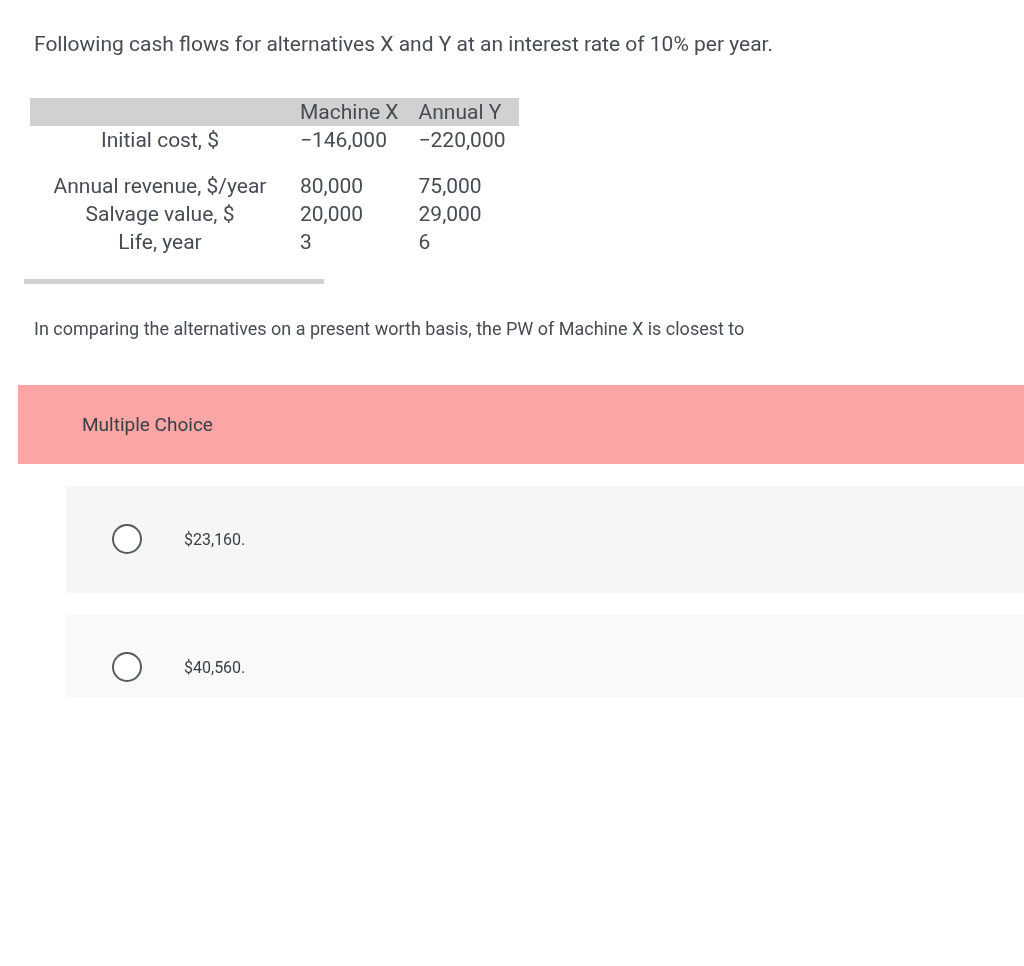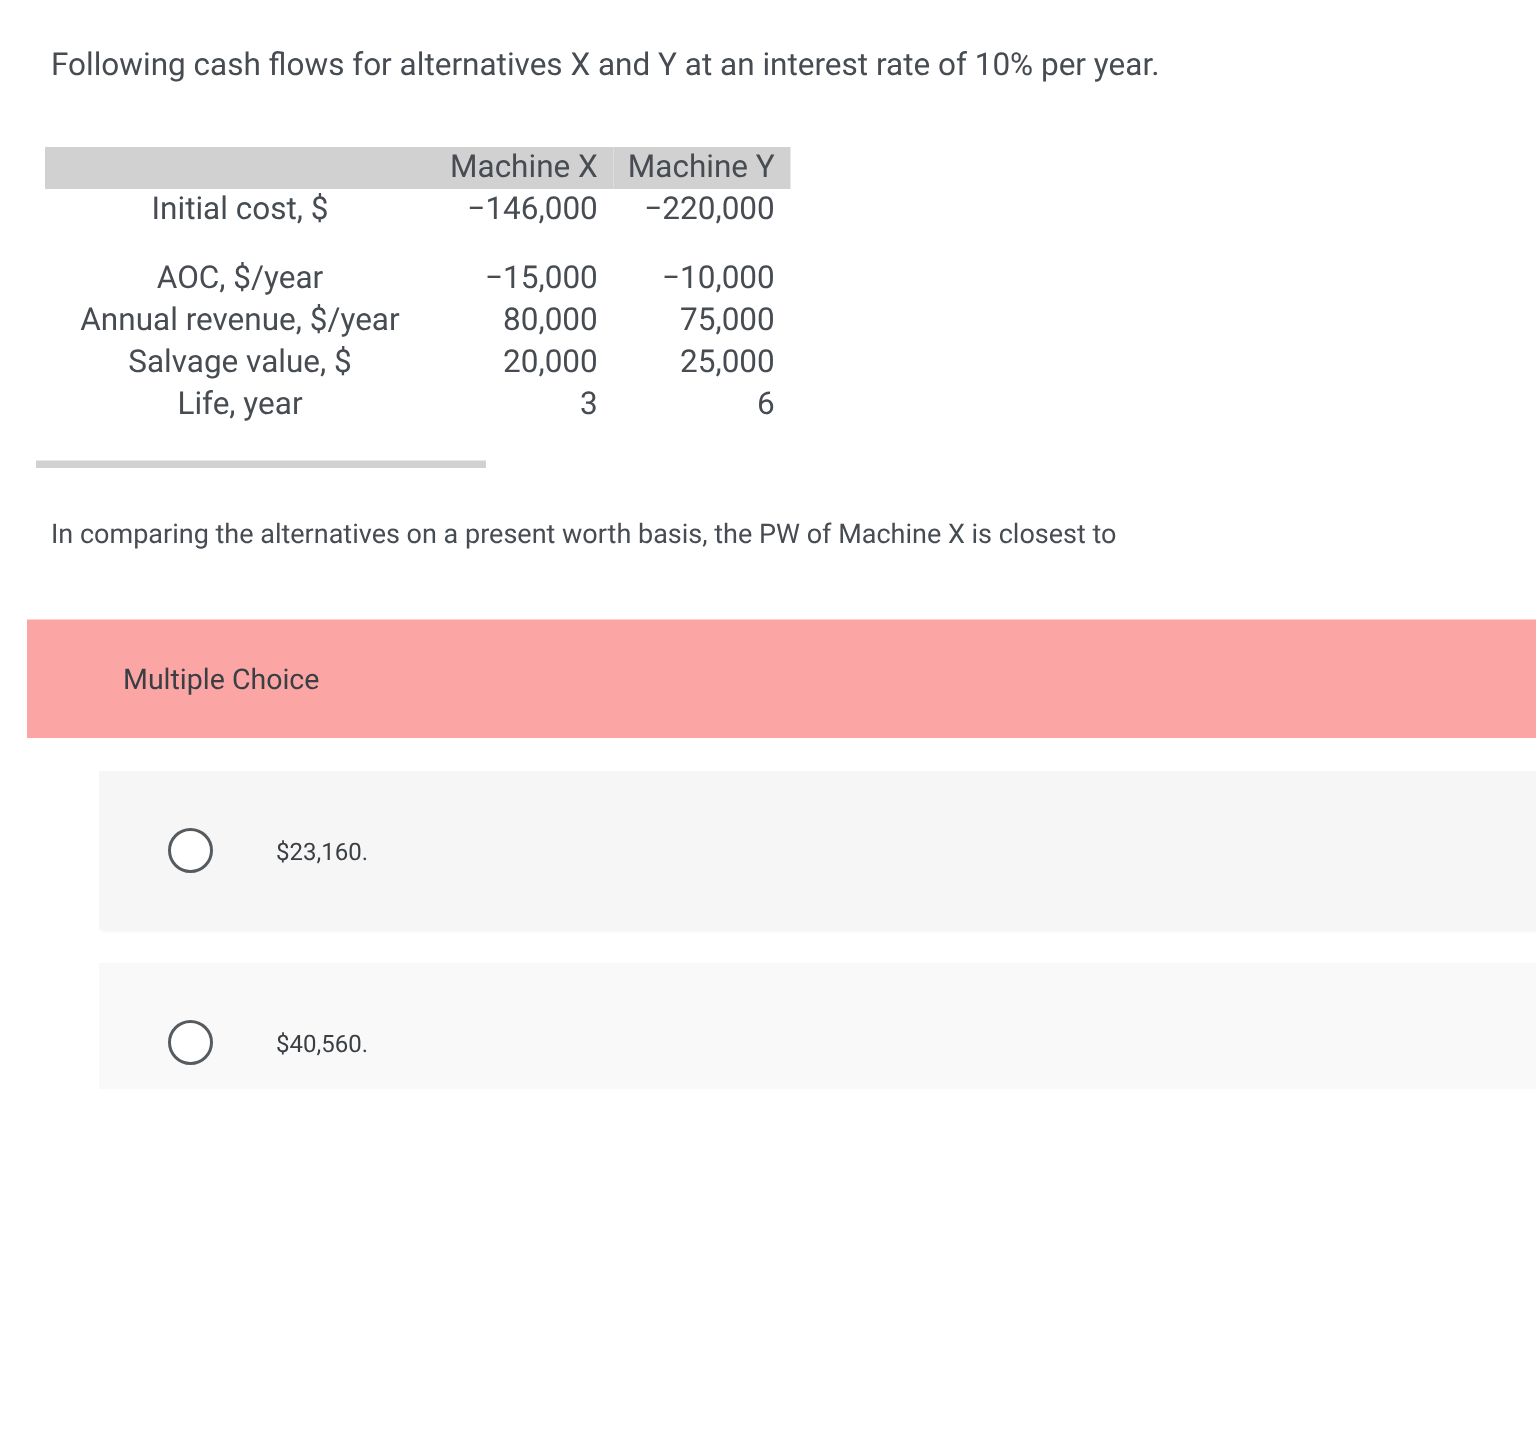--- a/index.html
+++ b/index.html
@@ -32,21 +32,21 @@
       vertical-align: top;
     }
     .data-table .header-row td {
       background: #d1d1d1;
       font-weight: 400;
     }
     .data-table .label-col {
       min-width: 260px;
     }
     .data-table .num {
-      text-align: right;
+      text-align: left;
       min-width: 110px;
     }
     .table-wrap {
       display: inline-block;
     }
     .divider {
       height: 5px;
       background: linear-gradient(to right, #d1d1d1 0%, #d1d1d1 55%, #ffffff 55%, #ffffff 100%);
       margin: 12px 0 0 12px;
       width: 546px;
@@ -101,46 +101,41 @@
 
 
 <div class="intro">Following cash flows for alternatives X and Y at an interest rate of 10% per year.</div>
 
 <div class="table-wrap">
 <table class="data-table">
   <tbody>
         <tr class="header-row">
     <td class="label-col"></td>
     <td class="num">Machine X</td>
-    <td class="num">Machine Y</td>
+    <td class="num">Annual Y</td>
   </tr>
   <tr>
     <td class="label-col">Initial cost, $</td>
     <td class="num">−146,000</td>
     <td class="num">−220,000</td>
   </tr>
   <tr class="spacer-row">
           <td></td>
           <td></td>
           <td></td>
         </tr>
   <tr>
-    <td class="label-col">AOC, $/year</td>
-    <td class="num">−15,000</td>
-    <td class="num">−10,000</td>
-  </tr>
-  <tr>
     <td class="label-col">Annual revenue, $/year</td>
     <td class="num">80,000</td>
     <td class="num">75,000</td>
   </tr>
   <tr>
     <td class="label-col">Salvage value, $</td>
     <td class="num">20,000</td>
-    <td class="num">25,000</td>
+    <td class="num">29,000</td>
   </tr>
   <tr>
     <td class="label-col">Life, year</td>
     <td class="num">3</td>
     <td class="num">6</td>
   </tr>
 </tbody>
     </table>
 </div>
 

